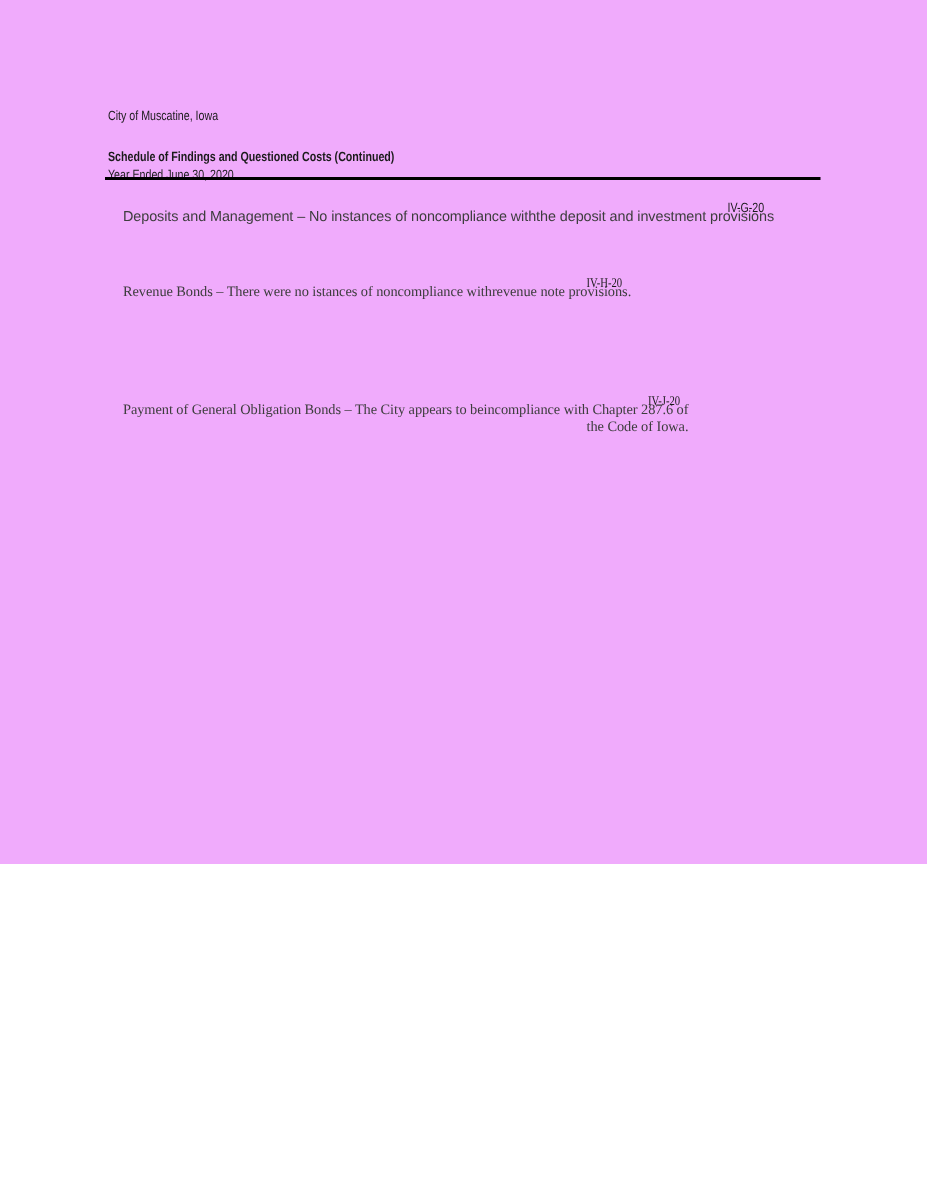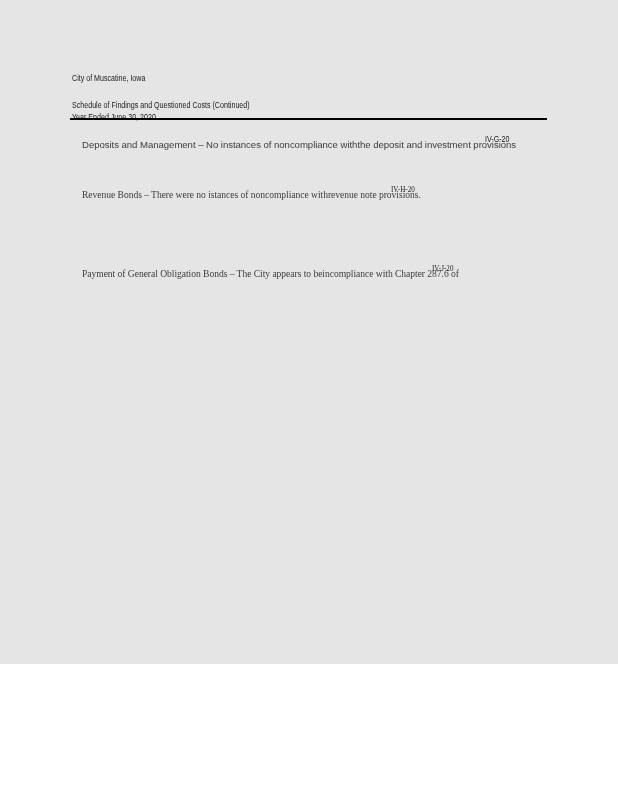--- a/index.html
+++ b/index.html
@@ -3,22 +3,22 @@
 <meta charset="utf-8">
 <style>
   html, body {
     margin: 0;
     padding: 0;
     background: #ffffff;
   }
   .page {
     position: relative;
     width: 618px;
-    height: 664px;
-    background: #e5e5e5;
+    height: 576px;
+    background: #f0abfc;
     overflow: hidden;
     font-family: "Liberation Sans", sans-serif;
   }
   .abs { position: absolute; }
 
   
   .narrow {
     display: inline-block;
     font-size: 8.9px;
     line-height: 10px;
@@ -51,21 +51,21 @@
 </style>
 </head>
 <body>
 
 <div class="page">
 
   <div class="abs" style="left:72px; top:67px;">
     <span class="narrow">City of Muscatine, Iowa</span>
   </div>
 
-  <div class="abs" style="left:72px; top:94px;">
+  <div class="abs" style="left:72px; top:94px;font-weight:bold;">
     <span class="narrow">Schedule of Findings and Questioned Costs (Continued)</span>
   </div>
 
   <div class="abs" style="left:72px; top:106px;">
     <span class="narrow">Year Ended June 30, 2020</span>
   </div>
 
   <div class="abs rule"></div>
 
   <div class="abs section" style="top:128px;">
@@ -81,15 +81,16 @@
     </div>
     <div class="bodyline">Revenue Bonds – There were no istances of noncompliance withrevenue note provisions.</div>
   </div>
 
 
   <div class="abs section" style="top:257px;font-family:Liberation Serif, serif;">
     <div class="code-row">
       <span class="narrow">IV-J-20</span>
     </div>
     <div class="bodyline">Payment of General Obligation Bonds – The City appears to beincompliance with Chapter 287.6 of</div>
+    <div class="bodyline">the Code of Iowa.</div>
   </div>
 
 </div>
 
 </body></html>

